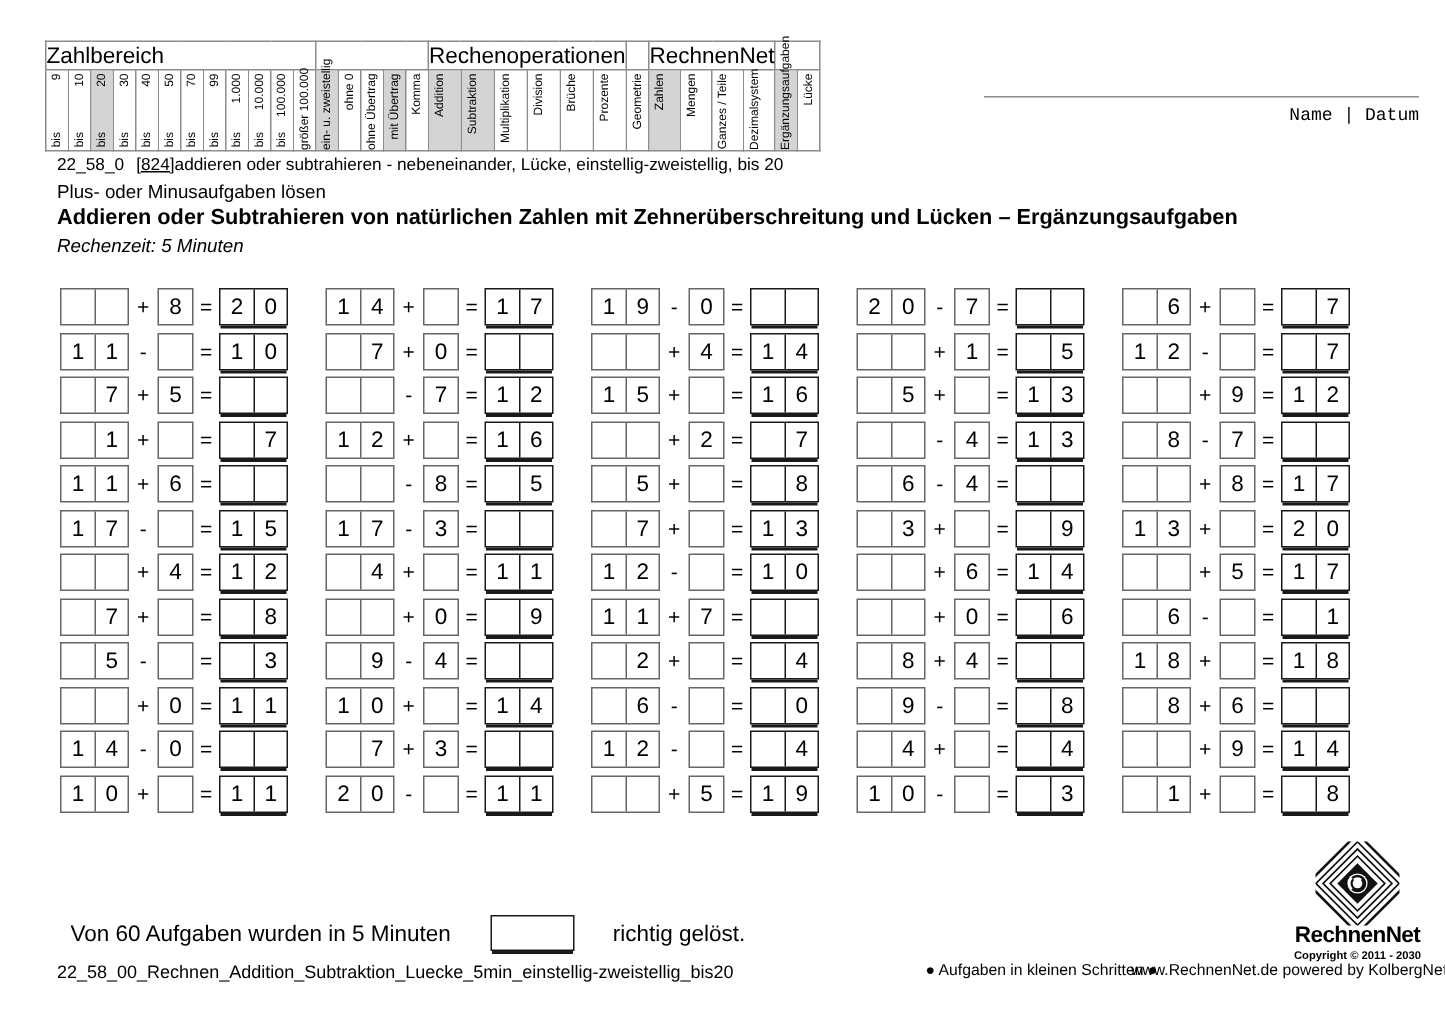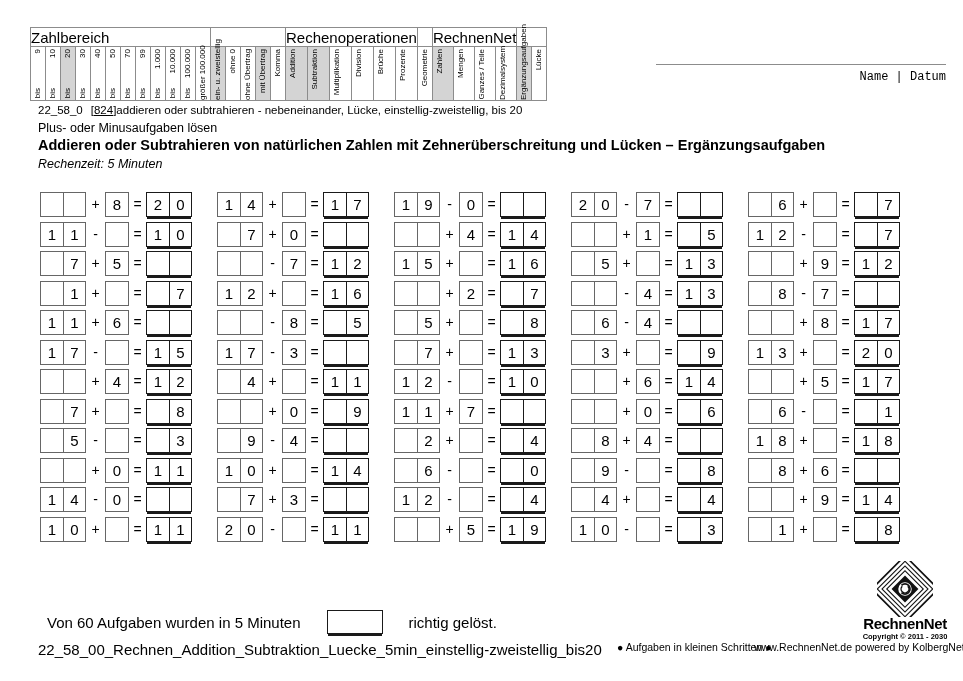--- a/index.html
+++ b/index.html
@@ -207,21 +207,21 @@
   }
   #bottom-text-2 {
     font-size: 15px;
   }
 
   
   #footer-filename {
     position: absolute;
     left: 38px;
     top: 641px;
-    font-size: 15px;
+    font-size: 12px;
   }
   #footer-slogan {
     position: absolute;
     left: 617px;
     top: 641px;
     font-size: 10.5px;
     white-space: nowrap;
   }
   #footer-url {
     position: absolute;

